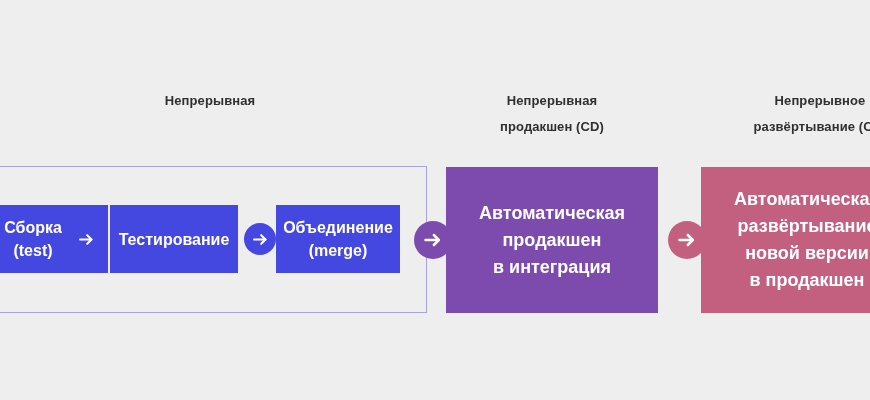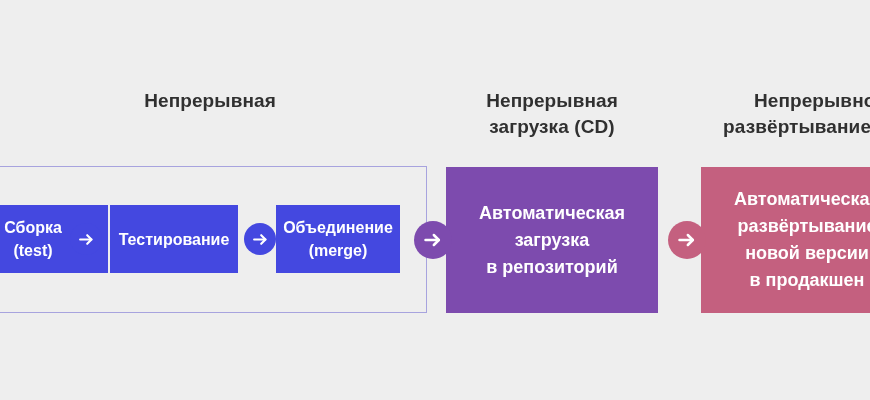--- a/index.html
+++ b/index.html
@@ -18,21 +18,21 @@
     height: 400px;
     background: #eeeeee;
     overflow: hidden;
   }
 
   
   .stage-title {
     position: absolute;
     text-align: center;
     font-weight: bold;
-    font-size: 19px;
+    font-size: 13px;
     line-height: 26px;
     color: #303030;
     letter-spacing: 0.1px;
     white-space: nowrap;
   }
   .stage-title .ln { display: block; }
 
   #title-ci  { left: 60px;  top: 88px;  width: 300px; }
   #title-cd  { left: 432px; top: 88px;  width: 240px; }
   #title-cdp { left: 690px; top: 88px;  width: 260px; text-align: center; }
@@ -122,21 +122,21 @@
 <div id="canvas">
 
   <div id="ci-frame"></div>
 
   <div class="stage-title" id="title-ci">
     <span class="ln">Непрерывная</span>
   </div>
 
   <div class="stage-title" id="title-cd">
     <span class="ln">Непрерывная</span>
-    <span class="ln">загрузка (CD)</span>
+    <span class="ln">продакшен (CD)</span>
   </div>
 
   <div class="stage-title" id="title-cdp">
     <span class="ln">Непрерывное</span>
     <span class="ln">развёртывание (CD)</span>
   </div>
 
   <div class="stage-box box-ci" id="box-build">
     <div>
       <span class="ln">Сборка</span>
@@ -174,22 +174,22 @@
   <div class="arrow-chip chip-purple chip-lg" id="arrow-3">
     <svg width="20" height="20" viewBox="0 0 24 24" fill="none" stroke="#ffffff" stroke-width="3" stroke-linecap="round" stroke-linejoin="round">
       <line x1="3" y1="12" x2="19" y2="12"></line>
       <polyline points="13,6 19,12 13,18"></polyline>
     </svg>
   </div>
 
   <div class="stage-box" id="box-cd">
     <div>
       <span class="ln">Автоматическая</span>
-      <span class="ln">загрузка</span>
-      <span class="ln">в репозиторий</span>
+      <span class="ln">продакшен</span>
+      <span class="ln">в интеграция</span>
     </div>
   </div>
 
   <div class="arrow-chip chip-pink chip-lg" id="arrow-4">
     <svg width="20" height="20" viewBox="0 0 24 24" fill="none" stroke="#ffffff" stroke-width="3" stroke-linecap="round" stroke-linejoin="round">
       <line x1="3" y1="12" x2="19" y2="12"></line>
       <polyline points="13,6 19,12 13,18"></polyline>
     </svg>
   </div>
 

